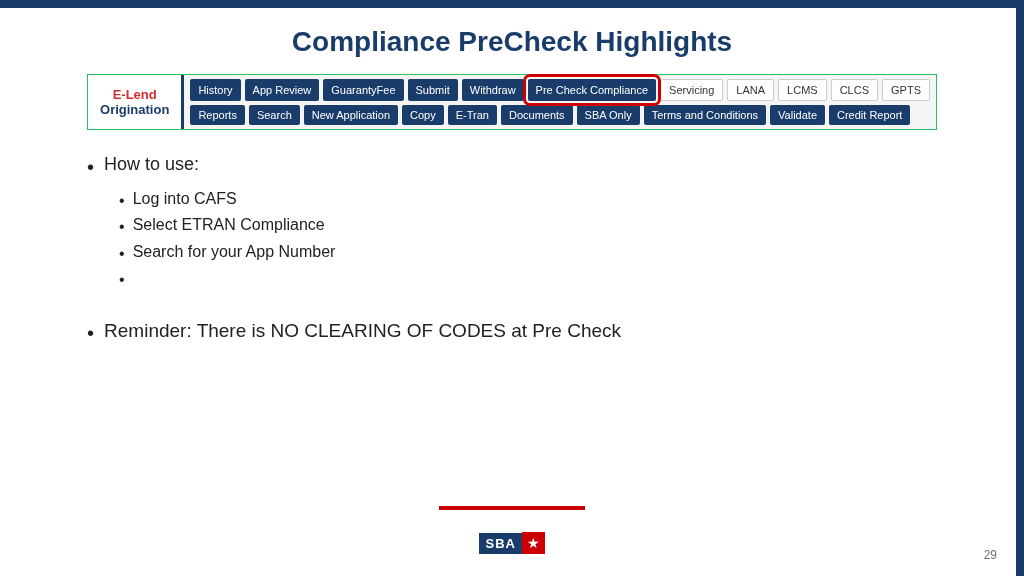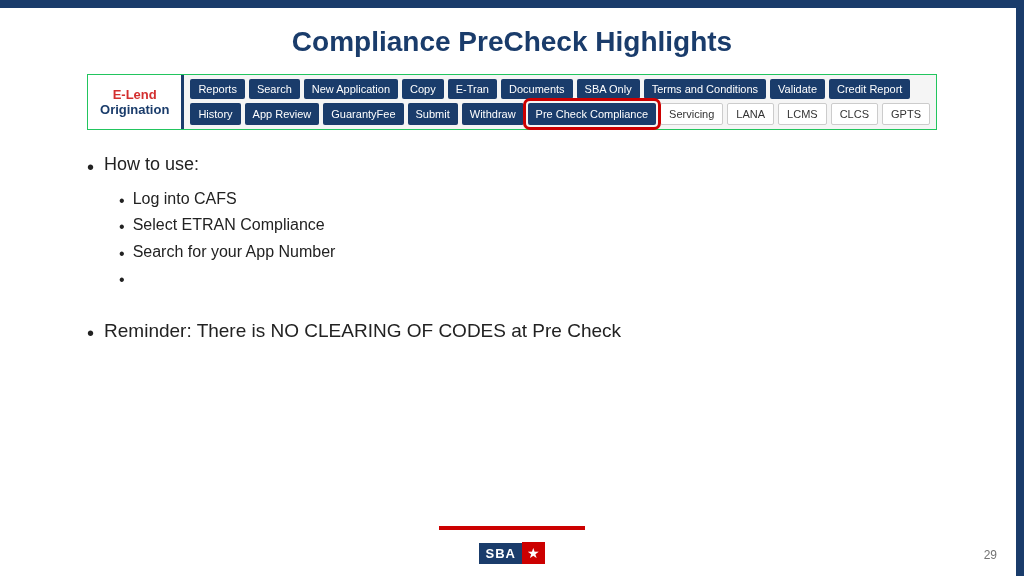--- a/index.html
+++ b/index.html
@@ -178,21 +178,21 @@
     }
 
     .reminder-bold {
       font-weight: normal;
     }
 
     
     .bottom-area {
       display: flex;
       align-items: center;
-      padding: 12px 40px;
+      padding: 22px 40px;
       border-top: 4px solid #cc0000;
       background: #fff;
     }
 
     .sba-logo {
       display: flex;
       align-items: center;
       gap: 0;
     }
 
@@ -239,45 +239,45 @@
 
   <div class="content">
     <div class="slide-title">Compliance PreCheck Highlights</div>
 
     <div class="nav-container">
       <div class="nav-label">
         <span>E-Lend</span>
         <span>Origination</span>
       </div>
       <div class="nav-buttons-wrapper">
-        <div class="nav-row">
-          <button class="nav-btn">Reports</button>
-          <button class="nav-btn">Search</button>
-          <button class="nav-btn">New Application</button>
-          <button class="nav-btn">Copy</button>
-          <button class="nav-btn">E-Tran</button>
-          <button class="nav-btn">Documents</button>
-          <button class="nav-btn">SBA Only</button>
-          <button class="nav-btn">Terms and Conditions</button>
-          <button class="nav-btn">Validate</button>
-          <button class="nav-btn">Credit Report</button>
-        </div>
         <div class="nav-row">
           <button class="nav-btn">History</button>
           <button class="nav-btn">App Review</button>
           <button class="nav-btn">GuarantyFee</button>
           <button class="nav-btn">Submit</button>
           <button class="nav-btn">Withdraw</button>
           <button class="precheck-btn">Pre Check Compliance</button>
           <button class="nav-btn-outlined">Servicing</button>
           <button class="nav-btn-outlined">LANA</button>
           <button class="nav-btn-outlined">LCMS</button>
           <button class="nav-btn-outlined">CLCS</button>
           <button class="nav-btn-outlined">GPTS</button>
         </div>
+        <div class="nav-row">
+          <button class="nav-btn">Reports</button>
+          <button class="nav-btn">Search</button>
+          <button class="nav-btn">New Application</button>
+          <button class="nav-btn">Copy</button>
+          <button class="nav-btn">E-Tran</button>
+          <button class="nav-btn">Documents</button>
+          <button class="nav-btn">SBA Only</button>
+          <button class="nav-btn">Terms and Conditions</button>
+          <button class="nav-btn">Validate</button>
+          <button class="nav-btn">Credit Report</button>
+        </div>
       </div>
     </div>
 
     <div class="bullet-section">
       <div class="main-bullet">
         <span class="bullet-dot">•</span>
         <span>How to use:</span>
       </div>
       <div class="sub-bullets">
         <div class="sub-bullet">

